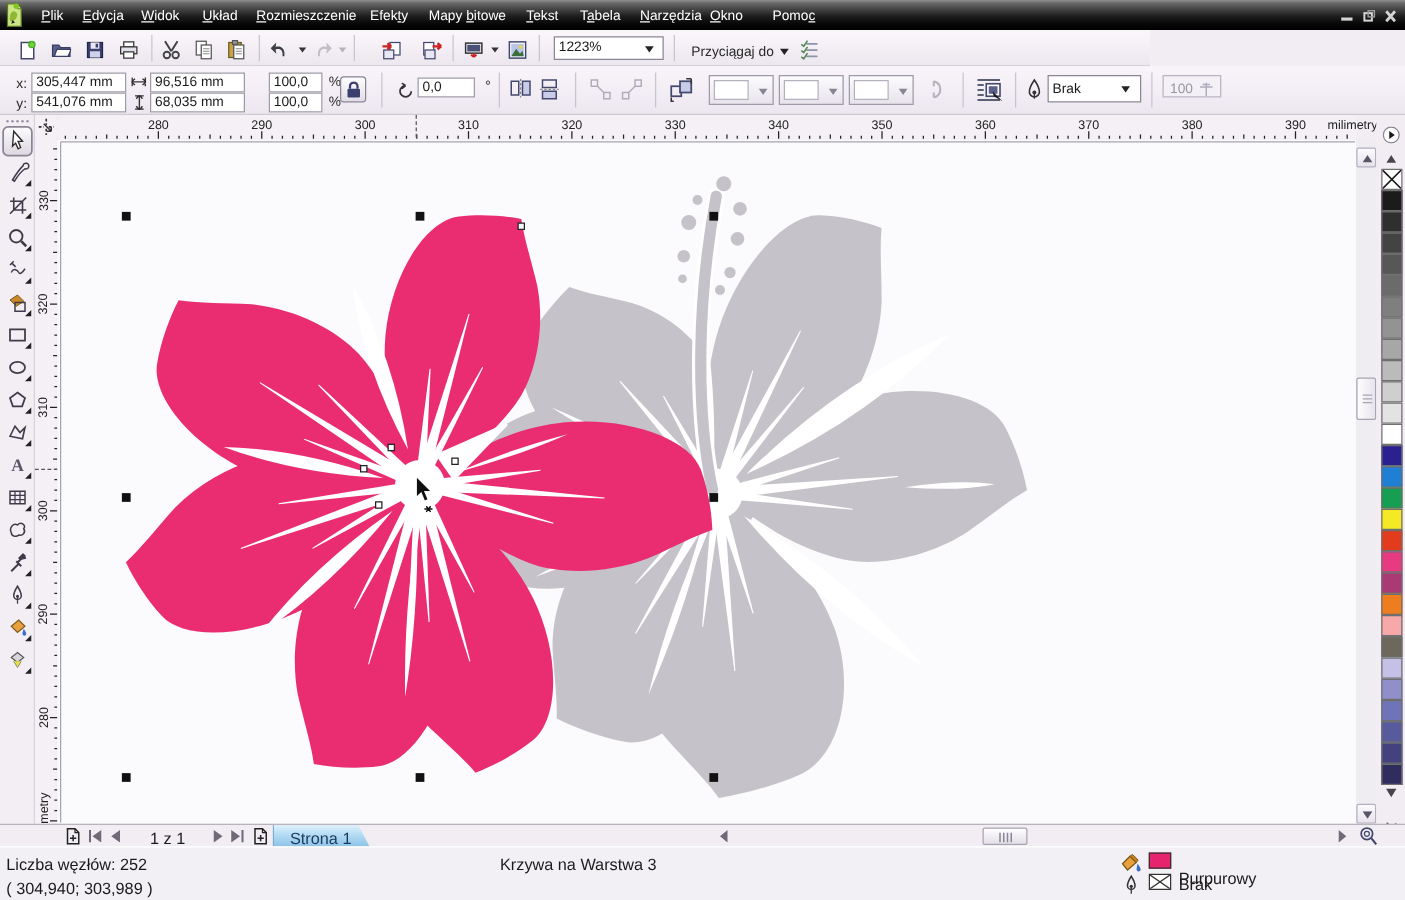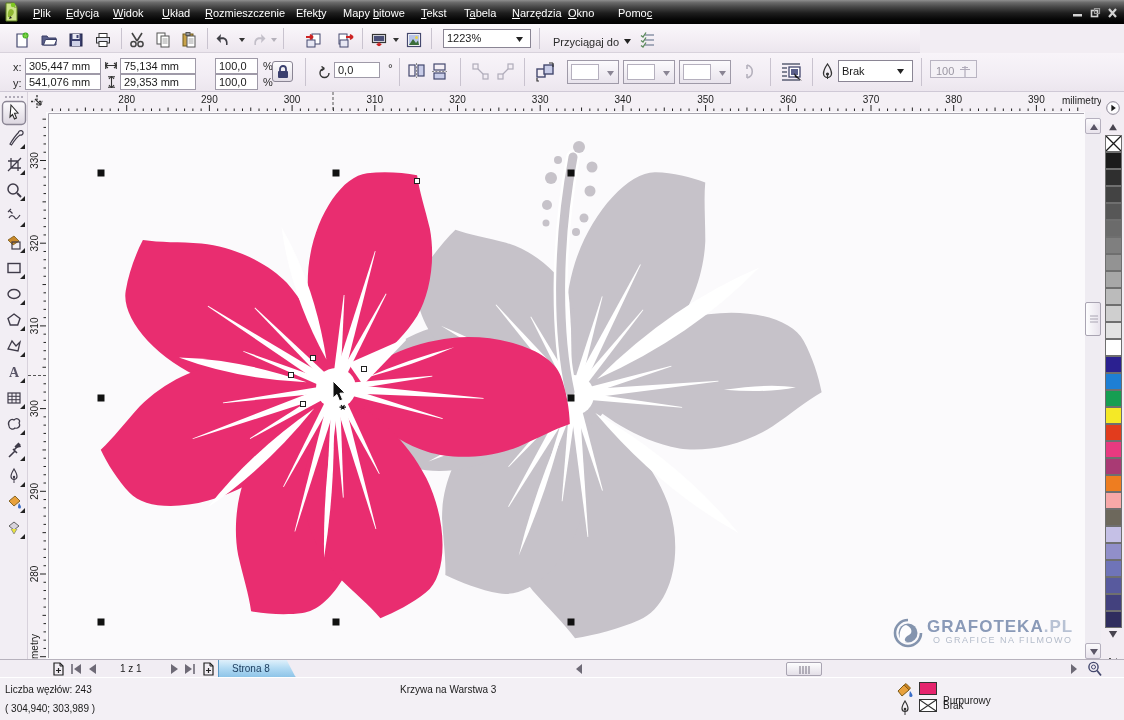--- a/index.html
+++ b/index.html
@@ -39,21 +39,21 @@
 #canvas { left:46px; top:112px; width:1039px; height:547px; background:#fbfafc; }
 
 
 #vscroll { left:1085px; top:112px; width:16px; height:547px; background:#efecf2; }
 #palette { left:1101px; top:92px; width:23px; height:583px; background:#f2edf3; }
 .swatch { position:absolute; left:4px; width:17px; height:17px; border:1px solid #6f6f6f; }
 
 
 #navrow { left:0; top:659px; width:1124px; height:18px; background:#f1edf3; border-top:1px solid #b7b2bd; }
 #statusbar { left:0; top:677px; width:1124px; height:43px; background:#f3f0f5; border-top:1px solid #fff; }
-.stext { position:absolute; font-size:10px; color:#1a1a1a; }
+.stext { position:absolute; font-size:13px; color:#1a1a1a; }
 
 .icon16 { position:absolute; width:16px; height:16px; }
 </style>
 </head>
 <body>
 <div id="app">
   <div id="titlebar" class="abs">
     <svg class="abs" style="left:4px;top:2px" width="15" height="20" viewBox="0 0 15 20">
       <path d="M2 1 L10 1 L13 5 L13 19 L2 19 Z" fill="#cde489" stroke="#5a7a1e" stroke-width="1"></path>
       <path d="M10 1 L10 5 L13 5 Z" fill="#eef7d0" stroke="#5a7a1e" stroke-width="0.8"></path>
@@ -177,22 +177,22 @@
     <span class="plab" style="left:13px;top:8px">x:</span>
     <span class="plab" style="left:13px;top:24px">y:</span>
     <div class="pbox" style="left:25px;top:5px;width:76px;height:16px;line-height:14px">305,447 mm</div>
     <div class="pbox" style="left:25px;top:21px;width:76px;height:16px;line-height:14px">541,076 mm</div>
     <svg class="abs" style="left:105px;top:8px" width="12" height="9" viewBox="0 0 12 9">
         <path d="M0 4.5 h12 M0 4.5 l3 -2.5 M0 4.5 l3 2.5 M12 4.5 l-3 -2.5 M12 4.5 l-3 2.5 M0.7 1 v7 M11.3 1 v7" stroke="#333" stroke-width="1.1" fill="none"></path>
       </svg>
     <svg class="abs" style="left:107px;top:23px" width="9" height="12" viewBox="0 0 9 12">
         <path d="M4.5 0 v12 M4.5 0 l-2.5 3 M4.5 0 l2.5 3 M4.5 12 l-2.5 -3 M4.5 12 l2.5 -3 M1 0.7 h7 M1 11.3 h7" stroke="#333" stroke-width="1.1" fill="none"></path>
       </svg>
-    <div class="pbox" style="left:120px;top:5px;width:76px;height:16px;line-height:14px">75,134 mm</div>
-    <div class="pbox" style="left:120px;top:21px;width:76px;height:16px;line-height:14px">29,353 mm</div>
+    <div class="pbox" style="left:120px;top:5px;width:76px;height:16px;line-height:14px">96,516 mm</div>
+    <div class="pbox" style="left:120px;top:21px;width:76px;height:16px;line-height:14px">68,035 mm</div>
     <div class="pbox" style="left:215px;top:5px;width:43px;height:16px;line-height:14px">100,0</div>
     <div class="pbox" style="left:215px;top:21px;width:43px;height:16px;line-height:14px">100,0</div>
     <span class="plab" style="left:263px;top:7px">%</span>
     <span class="plab" style="left:263px;top:23px">%</span>
     <div class="abs" style="left:272px;top:8px;width:21px;height:21px;background:linear-gradient(#fdfdfe,#e2dde6);border:1px solid #8a8594;border-radius:3px">
       <svg class="abs" style="left:4px;top:3px" width="12" height="14" viewBox="0 0 12 14">
           <rect x="1" y="6" width="10" height="7" rx="1" fill="#3a3f6e"></rect>
           <path d="M3 6 V4 a3 3 0 0 1 6 0 V6" fill="none" stroke="#3a3f6e" stroke-width="1.8"></path>
         </svg>
     </div>
@@ -716,29 +716,20 @@
         <rect x="368.5" y="66.5" width="5" height="5" fill="#fff" stroke="#222" stroke-width="1"></rect>
         <rect x="264.5" y="243.5" width="5" height="5" fill="#fff" stroke="#222" stroke-width="1"></rect>
         <rect x="242.5" y="260.5" width="5" height="5" fill="#fff" stroke="#222" stroke-width="1"></rect>
         <rect x="315.5" y="254.5" width="5" height="5" fill="#fff" stroke="#222" stroke-width="1"></rect>
         <rect x="254.5" y="289.5" width="5" height="5" fill="#fff" stroke="#222" stroke-width="1"></rect>
         <g transform="translate(287 269)">
           <path d="M0 0 L0 17 L3.9 13.5 L6.6 20 L9.6 18.6 L6.9 12.2 L12 12 Z" fill="#111" stroke="#fff" stroke-width="1"></path>
           <path d="M8 24 l3.5 4.5 m0 -4.5 l-3.5 4.5 M6.5 26.2 h6.5" stroke="#111" stroke-width="1.2"></path>
         </g>
       </svg>
-    <div class="abs" style="left:847px;top:503px;width:180px;height:40px">
-      <svg class="abs" style="left:0;top:3px" width="30" height="30" viewBox="0 0 30 30">
-        <path d="M15 2 A13 13 0 1 0 28 15" fill="none" stroke="#8494ae" stroke-width="2.6"></path>
-        <circle cx="15" cy="15" r="9.5" fill="#8494ae"></circle>
-        <path d="M13 7 C19 9 20 15 16 17 C12 19 10 23 14 24 L8 24 C5 18 7 8 13 7 Z" fill="#fdfdfe"></path>
-      </svg>
-      <span class="abs" style="left:34px;top:2px;font-size:17px;font-weight:bold;color:#8a9ab8;letter-spacing:1px">GRAFOTEKA<span style="color:#b8c2d4">.PL</span></span>
-      <span class="abs" style="left:40px;top:20px;font-size:9px;color:#b4bcca;letter-spacing:1.5px">O GRAFICE NA FILMOWO</span>
-    </div>
   </div>
   <div id="vscroll" class="abs">
     <div class="abs" style="left:0;top:6px;width:16px;height:16px;background:linear-gradient(#fbfafc,#e8e3ec);border:1px solid #b5b0be;border-radius:2px">
         <svg class="abs" style="left:4px;top:5px" width="8" height="6" viewBox="0 0 8 6">
           <path d="M4 0 L8 6 L0 6 Z" fill="#5a5566"></path>
         </svg>
       </div>
     <div class="abs" style="left:0;top:190px;width:16px;height:34px;background:linear-gradient(90deg,#fdfdfe,#e8e3ec);border:1px solid #a9a4b2;border-radius:2px">
         <svg class="abs" style="left:4px;top:12px" width="8" height="9" viewBox="0 0 8 9">
           <path d="M0 1 H8 M0 4 H8 M0 7 H8" stroke="#a9a4b2" stroke-width="1"></path>
@@ -817,40 +808,40 @@
     <svg class="abs" style="left:184px;top:4px" width="12" height="10" viewBox="0 0 12 10">
         <path d="M10 0 V10" stroke="#6e6a76" stroke-width="1.6"></path>
         <path d="M1 0 L8 5 L1 10 Z" fill="#6e6a76"></path>
       </svg>
     <svg class="abs" style="left:202px;top:2px" width="13" height="14" viewBox="0 0 13 14">
         <path d="M2 1 L8 1 L11 4 L11 13 L2 13 Z" fill="none" stroke="#222" stroke-width="1.2"></path>
         <path d="M8 1 L8 4 L11 4" fill="none" stroke="#222" stroke-width="1"></path>
         <path d="M6.5 6 V11 M4 8.5 H9" stroke="#222" stroke-width="1.2"></path>
       </svg>
     <div class="abs" style="left:218px;top:0;width:78px;height:18px;background:linear-gradient(180deg,#dff0fb 0%,#b5dcf4 45%,#8ec4e8 100%);border:1px solid #5a9ac8;border-top:none;clip-path:polygon(0 0,88% 0,100% 100%,0 100%)"></div>
-    <span class="stext" style="left:232px;top:3px;color:#1a3a5c">Strona 8</span>
+    <span class="stext" style="left:232px;top:3px;color:#1a3a5c">Strona 1</span>
     <svg class="abs" style="left:575px;top:4px" width="8" height="10" viewBox="0 0 8 10">
         <path d="M7 0 L1 5 L7 10 Z" fill="#6e6a76"></path>
       </svg>
     <div class="abs" style="left:786px;top:2px;width:36px;height:14px;background:linear-gradient(#fdfdfe,#e4dfe8);border:1px solid #a9a4b2;border-radius:2px">
         <svg class="abs" style="left:12px;top:3px" width="11" height="8" viewBox="0 0 11 8">
           <path d="M1 0 V8 M4 0 V8 M7 0 V8 M10 0 V8" stroke="#8a8594" stroke-width="1.2"></path>
         </svg>
       </div>
     <svg class="abs" style="left:1070px;top:4px" width="8" height="10" viewBox="0 0 8 10">
         <path d="M1 0 L7 5 L1 10 Z" fill="#6e6a76"></path>
       </svg>
     <svg class="abs" style="left:1087px;top:1px" width="15" height="16" viewBox="0 0 15 16">
         <circle cx="6.5" cy="6" r="4.6" fill="none" stroke="#44486e" stroke-width="1.4"></circle>
         <circle cx="6.5" cy="6" r="2" fill="none" stroke="#44486e" stroke-width="1"></circle>
         <path d="M10 9.5 L14 14.5" stroke="#44486e" stroke-width="1.8"></path>
       </svg>
   </div>
   <div id="statusbar" class="abs">
-    <span class="stext" style="left:5px;top:6px">Liczba węzłów: 243</span>
+    <span class="stext" style="left:5px;top:6px">Liczba węzłów: 252</span>
     <span class="stext" style="left:400px;top:6px">Krzywa na Warstwa 3</span>
     <span class="stext" style="left:5px;top:25px">( 304,940; 303,989 )</span>
     <svg class="abs" style="left:896px;top:5px" width="18" height="15" viewBox="0 0 18 15">
         <path d="M2 8 L8 2 L13 7 L6 13 Z" fill="#e8a13c" stroke="#7a5a1a" stroke-width="1"></path>
         <path d="M8 2 L10 0.5 L14.5 5 L13 7 Z" fill="#c87f1e" stroke="#7a5a1a" stroke-width="0.8"></path>
         <path d="M14 8 C14 8 16.5 11 16.5 12.5 A1.6 1.6 0 0 1 13.3 12.5 C13.3 11 14 8 14 8 Z" fill="#3a6ec8"></path>
       </svg>
     <div class="abs" style="left:919px;top:4px;width:18px;height:13px;background:#e5246d;border:1px solid #333"></div>
     <span class="stext" style="left:943px;top:17px">Purpurowy</span>
     <svg class="abs" style="left:899px;top:22px" width="12" height="16" viewBox="0 0 12 16">

